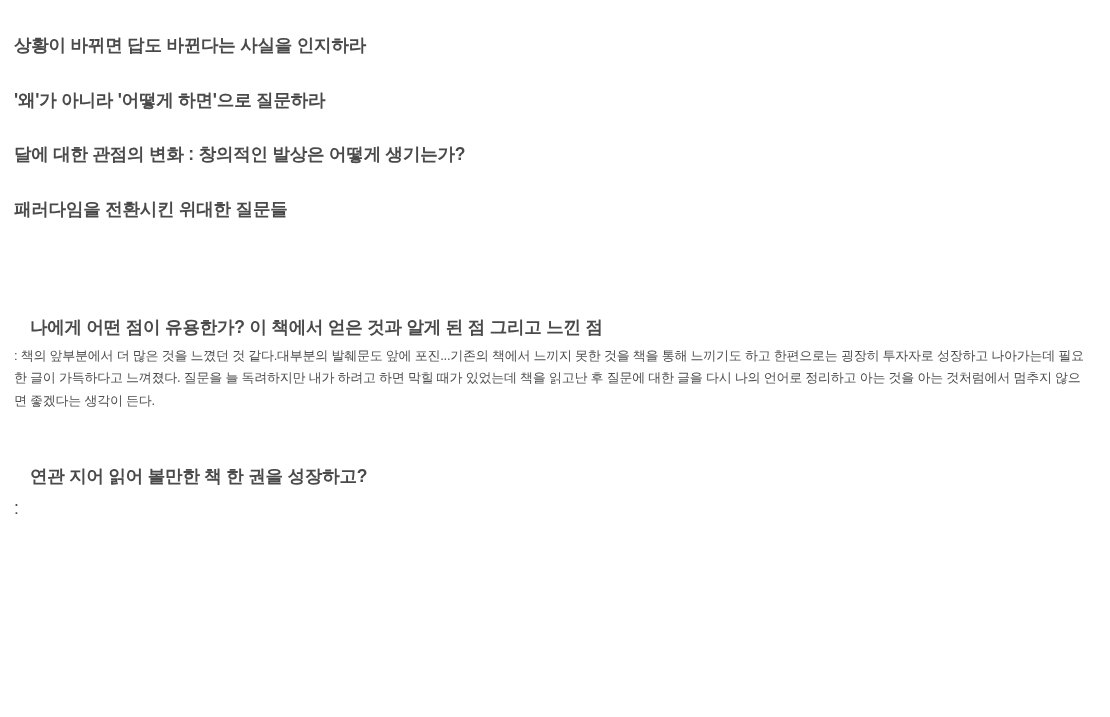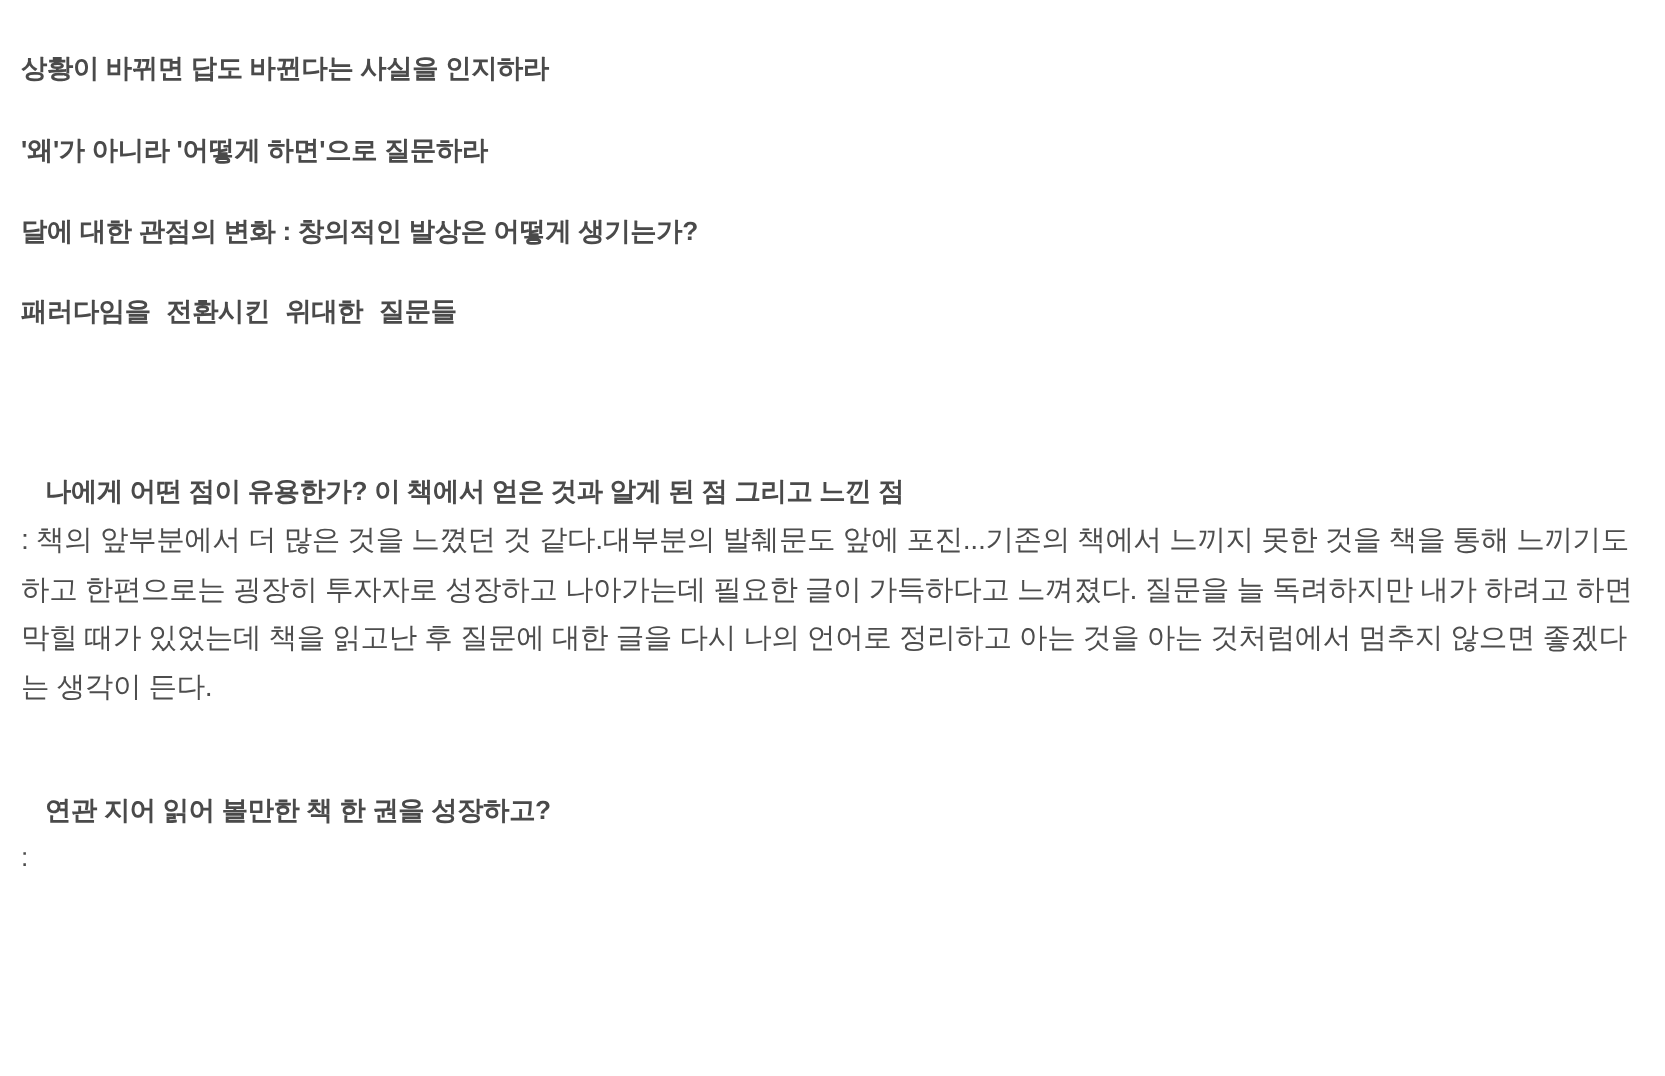--- a/index.html
+++ b/index.html
@@ -23,38 +23,37 @@
   .heading {
     font-size: 17.5px;
     font-weight: bold;
     color: #4a4a4a;
     line-height: 1.35;
     letter-spacing: -0.2px;
     margin: 0 0 31px 0;
   }
   .heading.tight {
     margin-bottom: 31px;
-    font-family: Liberation Mono, monospace;
   }
   .spacer-block {
     height: 62px;
   }
   .qa-block {
     margin: 0;
   }
   .qa-question {
     font-size: 17.5px;
     font-weight: bold;
     color: #4a4a4a;
     line-height: 1.4;
     letter-spacing: -0.2px;
     margin: 0 0 6px 16px;
   }
   .qa-answer {
-    font-size: 19px;
+    font-size: 13px;
     font-weight: normal;
     color: #4d4d4d;
     line-height: 1.72;
     letter-spacing: -0.25px;
     margin: 0;
   }
   .gap-large {
     height: 52px;
   }
   .qa-answer-empty {

